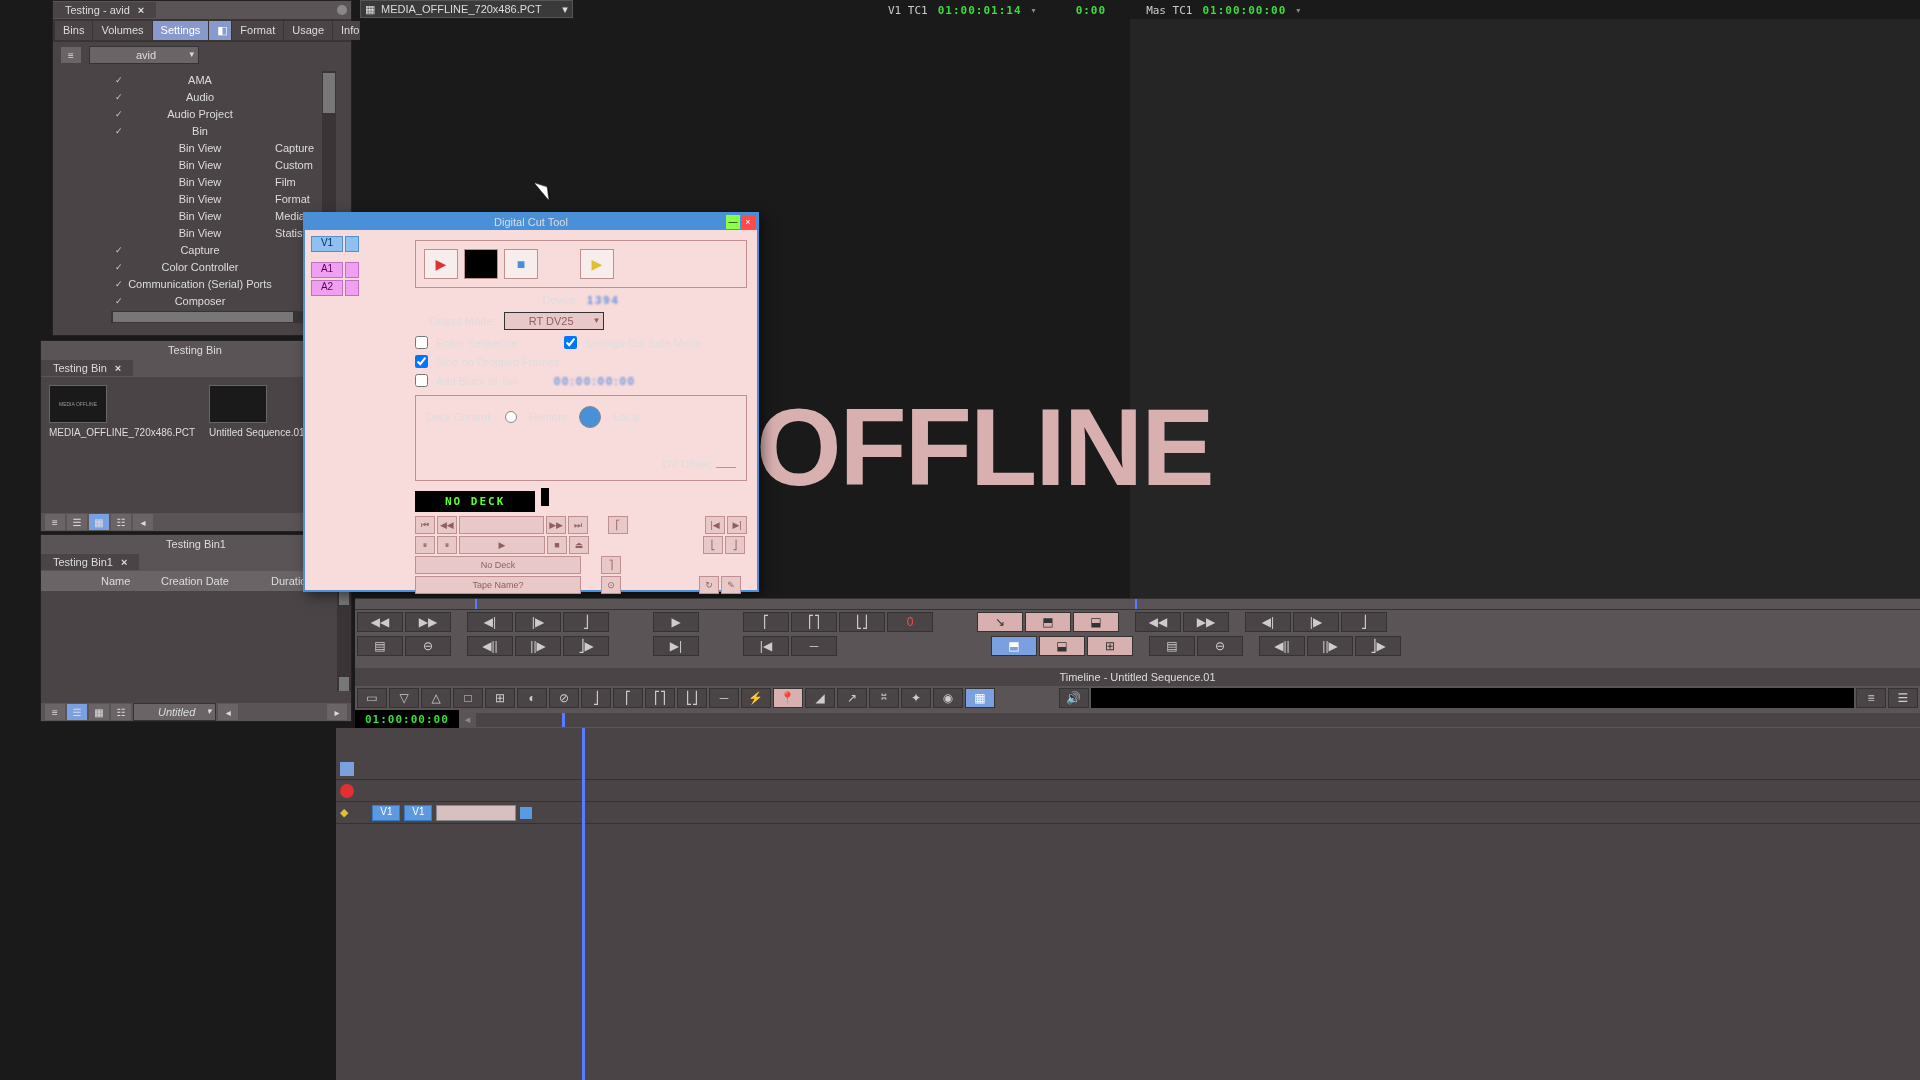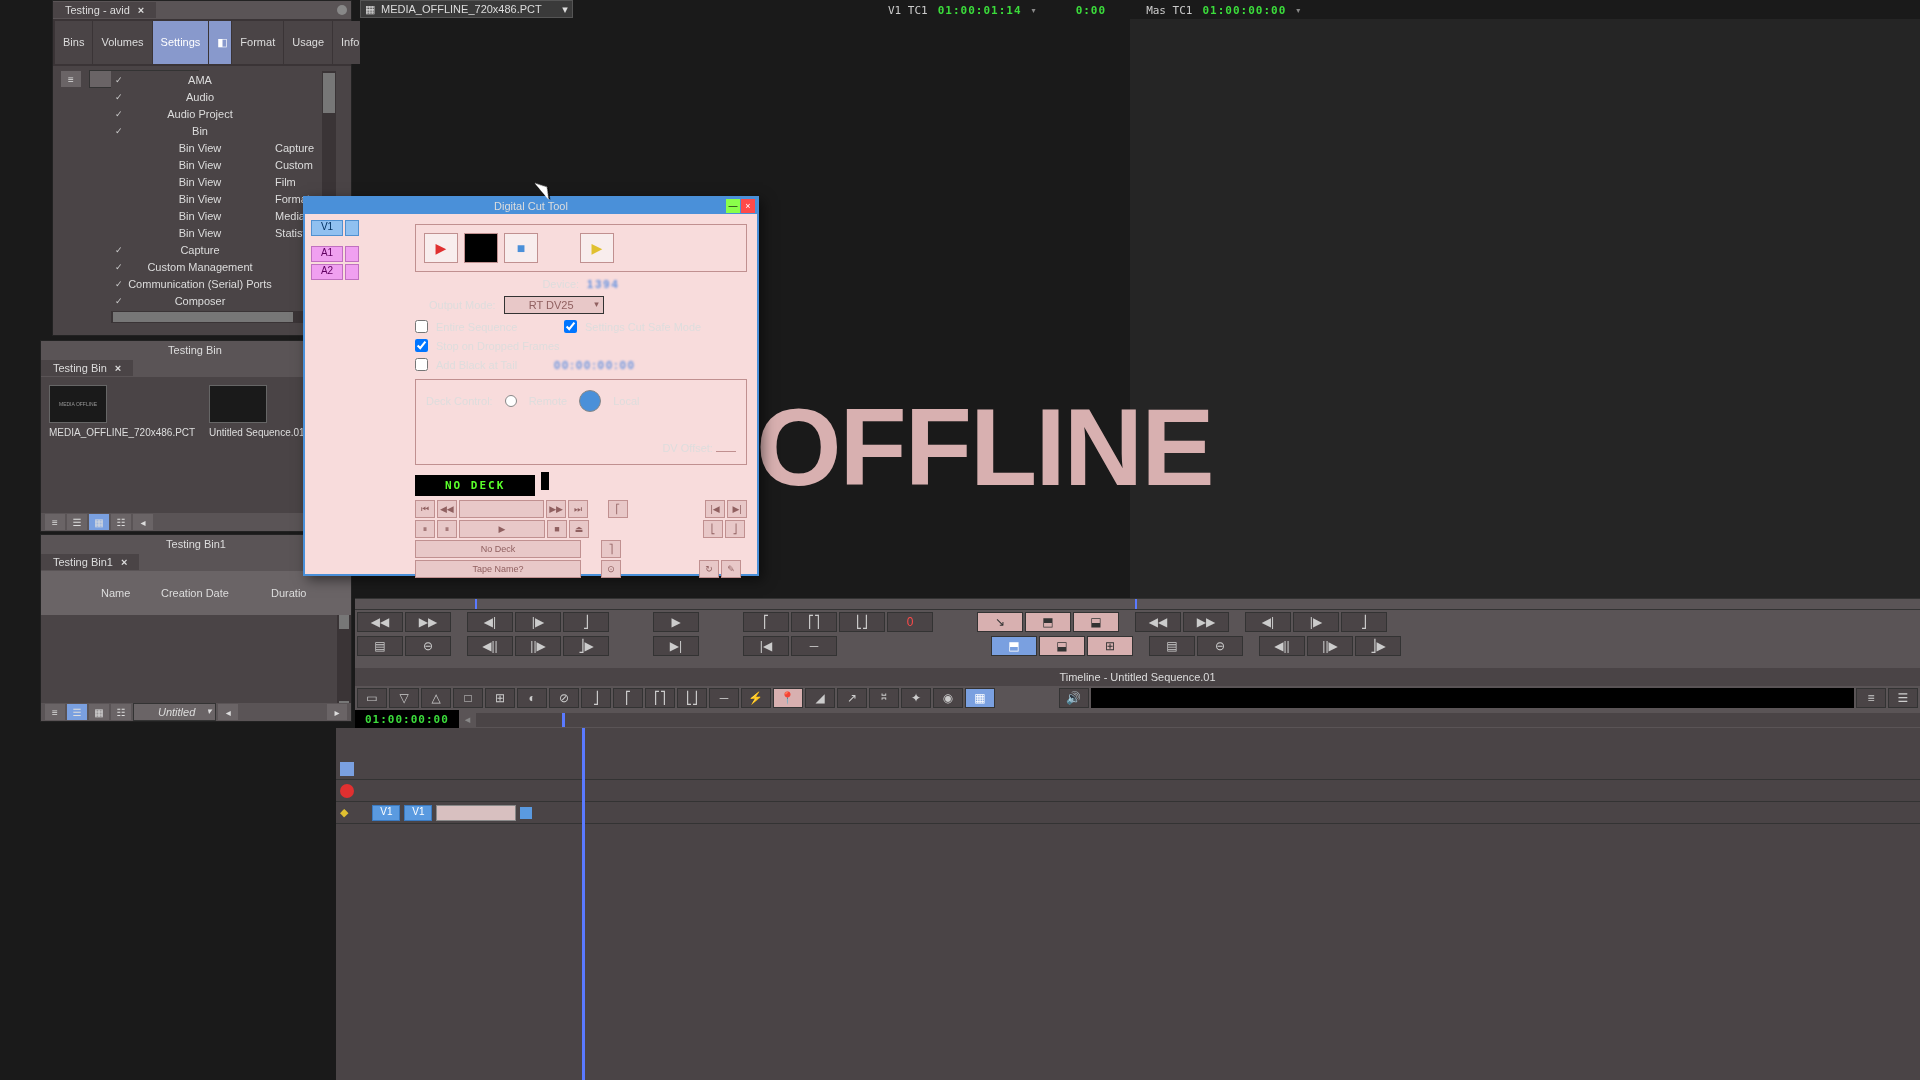--- a/index.html
+++ b/index.html
@@ -7,21 +7,21 @@
 
 
 .panel { position:absolute; background:#4a4446; border:1px solid #222; }
 .tabbar { background:#5a5456; display:flex; align-items:center; height:18px; }
 .tab { padding:2px 12px; background:#6a6466; margin-right:1px; display:flex; align-items:center; gap:8px; }
 .tab.active { background:#4a4446; }
 .tab-x { font-weight:bold; cursor:pointer; }
 .dot { width:10px; height:10px; border-radius:50%; background:#888; margin-left:auto; margin-right:4px; }
 
 .toolbar { display:flex; gap:1px; background:#3a3436; padding:2px; }
-.toolbar .btn { padding:15px 8px; background:#4a4446; cursor:pointer; }
+.toolbar .btn { padding:3px 8px; background:#4a4446; cursor:pointer; }
 .toolbar .btn.active { background:#8899cc; color:#fff; }
 
 .dropdown { background:#6a6466; border:1px solid #333; padding:2px 20px 2px 24px; position:relative; display:inline-block; }
 .dropdown:after { content:"▾"; position:absolute; right:4px; top:2px; font-size:9px; }
 
 
 .settings-list { position:absolute; top:70px; left:58px; right:15px; bottom:12px; overflow:hidden; background:#4a4446; }
 .settings-row { display:flex; align-items:center; height:17px; padding-left:4px; }
 .settings-row .check { width:10px; color:#ccc; font-size:9px; }
 .settings-row .name { flex:0 0 150px;text-align:center; }
@@ -173,21 +173,21 @@
         <span class="name">Bin View</span>
         <span class="val">Statistics</span>
       </div>
       <div class="settings-row">
         <span class="check">✓</span>
         <span class="name">Capture</span>
         <span class="val"></span>
       </div>
       <div class="settings-row">
         <span class="check">✓</span>
-        <span class="name">Custom Management</span>
+        <span class="name">Color Controller</span>
         <span class="val"></span>
       </div>
       <div class="settings-row">
         <span class="check">✓</span>
         <span class="name">Communication (Serial) Ports</span>
         <span class="val"></span>
       </div>
       <div class="settings-row">
         <span class="check">✓</span>
         <span class="name">Composer</span>
@@ -244,21 +244,21 @@
   <div class="tabbar" style="justify-content:center; position:relative;">
     <span style="position:absolute; right:8px; top:2px;">—</span>
     <span>Testing Bin1</span>
   </div>
   <div class="tabbar">
     <div class="tab active">
       <span>Testing Bin1</span>
       <span class="tab-x">×</span>
     </div>
   </div>
-  <div style="display:flex; background:#6a6466; padding:16px 0;">
+  <div style="display:flex; background:#6a6466; padding:4px 0;">
     <div style="width:60px;"></div>
     <div style="flex:0 0 60px;">Name</div>
     <div style="flex:0 0 110px;">Creation Date</div>
     <div style="flex:1">Duratio</div>
   </div>
   <div style="height:100px; position:relative;">
     <div style="position:absolute; right:0; top:0; width:14px; height:100%; background:#3a3436;">
       <div style="position:absolute; left:2px; right:2px; top:0; height:14px; background:#777;"></div>
       <div style="position:absolute; left:2px; right:2px; bottom:0; height:14px; background:#777;"></div>
     </div>
@@ -288,21 +288,21 @@
   <span class="tc-val">01:00:01:14</span>
   <span class="tc-arrow">▾</span>
   <span style="width:20px"></span>
   <span class="tc-val">0:00</span>
   <span style="width:20px"></span>
   <span class="tc-lbl">Mas TC1</span>
   <span class="tc-val">01:00:00:00</span>
   <span class="tc-arrow">▾</span>
 </div>
 
-<div class="dialog" style="left:303px; top:196px; width:456px; height:380px;">
+<div class="dialog" style="left:303px; top:212px; width:456px; height:380px;">
   <div class="dialog-title">
     <span>Digital Cut Tool</span>
     <div class="dialog-close">
       <span class="dc-min">—</span>
       <span class="dc-x">×</span>
     </div>
   </div>
   <div class="dlg-body">
     <div style="position:absolute; left:6px; top:6px;" class="track-sel">
       <div class="track-row">

